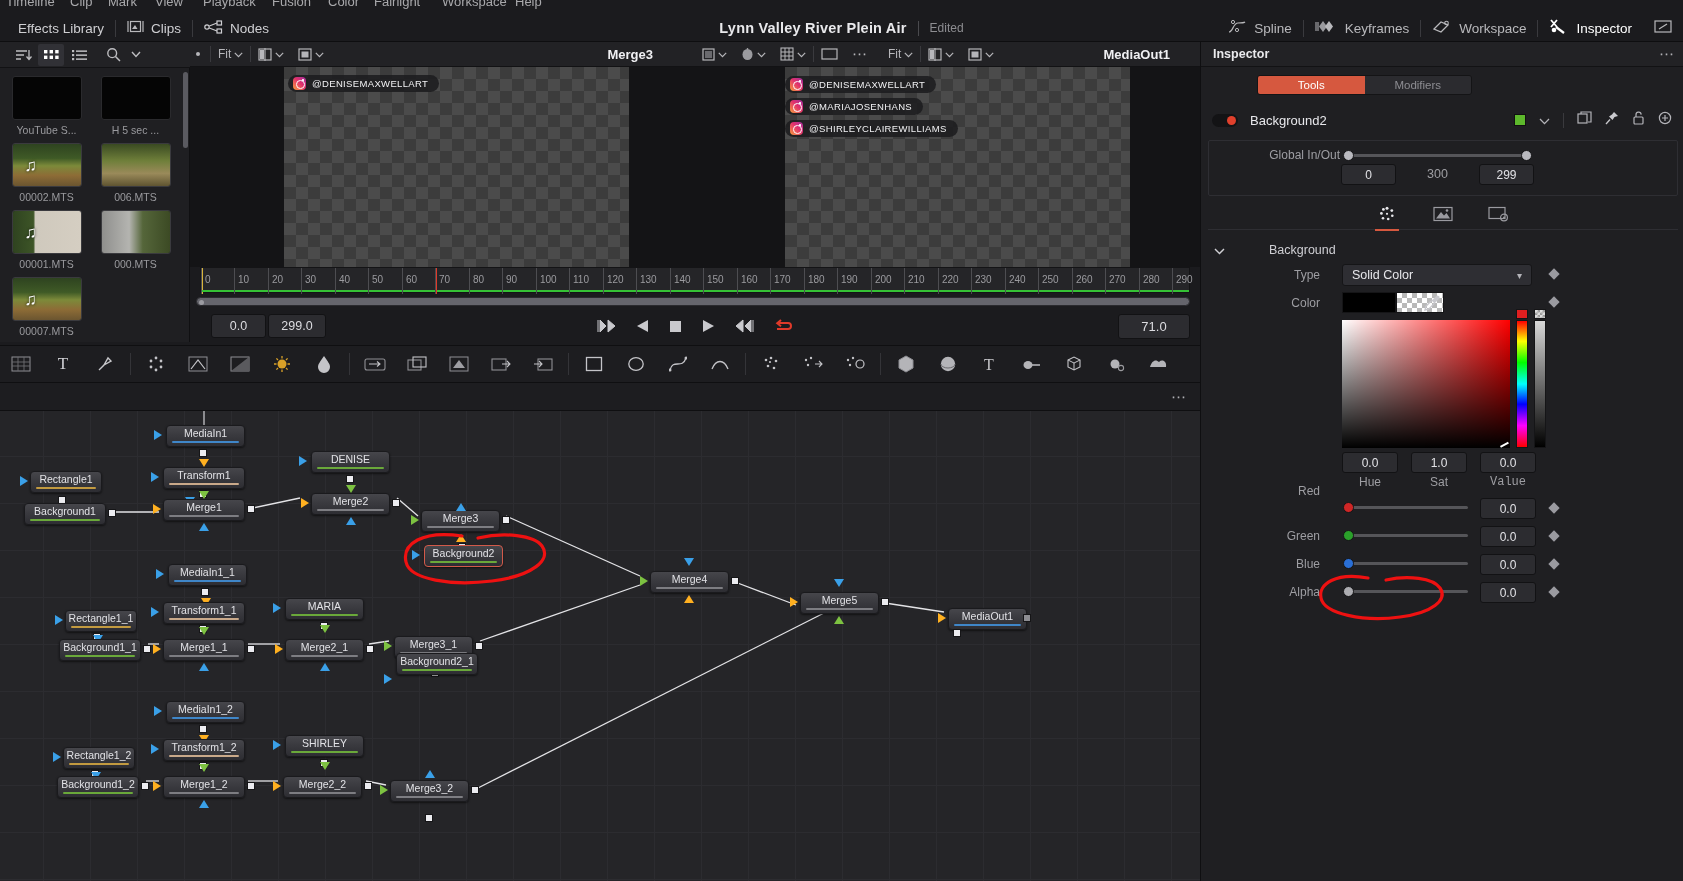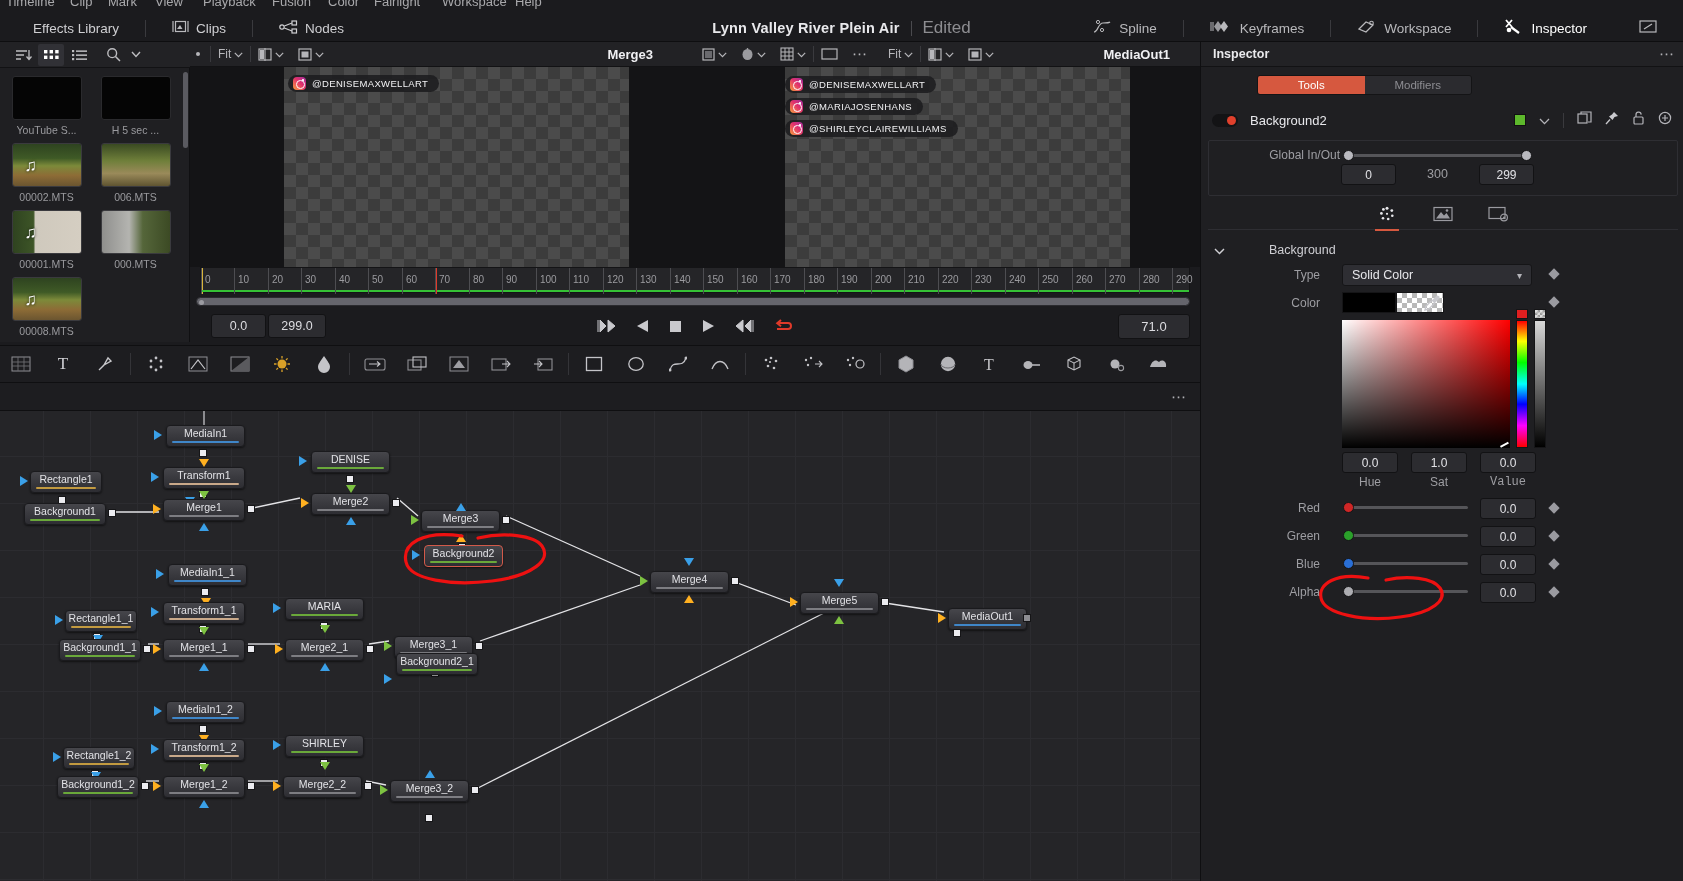--- a/index.html
+++ b/index.html
@@ -20,27 +20,27 @@
   .menubar .mi {
     position: absolute; top: -6px; font-size: 13px; color: #a9a9ac; white-space: nowrap;
   }
 
   
   .pagebar {
     position: absolute; left: 0; top: 14px; width: 1683px; height: 28px;
     background: #1b1b1e; border-bottom: 1px solid #0e0e10;
   }
   .pb-left { position: absolute; left: 0; top: 0; height: 28px; display: flex; align-items: center; }
-  .pb-item { display: flex; align-items: center; gap: 7px; padding: 0 26px; height: 28px; font-size: 13.5px; color: #cfcfd2; }
+  .pb-item { display: flex; align-items: center; gap: 7px; padding: 0 11px; height: 28px; font-size: 13.5px; color: #cfcfd2; }
   .pb-sep { width: 1px; height: 17px; background: #3a3a3e; }
   .pb-center { position: absolute; left: 0; right: 0; top: 0; height: 28px;
                display: flex; align-items: center; justify-content: center; gap: 11px; pointer-events: none; }
   .proj-title { font-size: 14.5px; color: #e9e9ec; font-weight: 600; letter-spacing: .2px; }
   .proj-div { width: 1px; height: 15px; background: #4a4a4e; }
-  .proj-state { font-size: 17px; color: #8d8d91; }
+  .proj-state { font-size: 12px; color: #8d8d91; }
   .pb-right { position: absolute; right: 0; top: 0; height: 28px; display: flex; align-items: center; }
   .pb-right .pb-item { color: #b9b9bc; gap: 8px; }
   .pb-right .pb-item.active { color: #ffffff; }
 
   
   .mediapool {
     position: absolute; left: 0; top: 42px; width: 190px; height: 300px;
     background: #1f1f22; border-right: 1px solid #101012;
   }
   .mp-toolbar { position: absolute; left: 0; top: 0; width: 190px; height: 26px;
@@ -446,21 +446,21 @@
         <div class="thumb" style="margin-left:-16px">
             <div class="art-d"></div>
           </div>
         <div class="mp-name" style="margin-left:-16px">000.MTS</div>
       </div>
       <div class="mp-cell">
         <div class="thumb">
             <div class="art-a"></div>
             <span class="note">♫</span>
           </div>
-        <div class="mp-name">00008.MTS</div>
+        <div class="mp-name">00007.MTS</div>
       </div>
     </div>
     <div class="mp-scroll"></div>
   </div>
 
   <div class="viewerpane">
 
     <div class="vbar">
 
       <div class="vhalf" style="width:505px">
@@ -1271,21 +1271,21 @@
   <div class="alphacap"></div>
   <div class="alphabar"></div>
 
   <div class="vfield" style="left:1342px; top:452px; width:56px;">0.0</div>
   <div class="vfield" style="left:1411px; top:452px; width:56px;">1.0</div>
   <div class="vfield" style="left:1480px; top:452px; width:56px;">0.0</div>
   <span class="hsvlbl" style="left:1340px; top:475px;">Hue</span>
   <span class="hsvlbl" style="left:1409px; top:475px;">Sat</span>
   <span class="hsvlbl" style="left:1478px; top:475px;font-family:Liberation Mono, monospace;">Value</span>
 
-  <span class="lbl" style="position:absolute; left:1255px; top:501px; width:65px;">Red</span>
+  <span class="lbl" style="position:absolute; left:1255px; top:484px; width:65px;">Red</span>
   <div class="track" style="left:1348px; top:506px; width:120px;"></div>
   <div class="handle" style="left:1343px; top:502px; background:#cf2626;"></div>
   <div class="vfield" style="left:1480px; top:498px; width:56px;">0.0</div>
   <span class="diamond" style="left:1550px; top:504px;"></span>
 
   <span class="lbl" style="position:absolute; left:1255px; top:529px; width:65px;">Green</span>
   <div class="track" style="left:1348px; top:534px; width:120px;"></div>
   <div class="handle" style="left:1343px; top:530px; background:#2aa02a;"></div>
   <div class="vfield" style="left:1480px; top:526px; width:56px;">0.0</div>
   <span class="diamond" style="left:1550px; top:532px;"></span>

